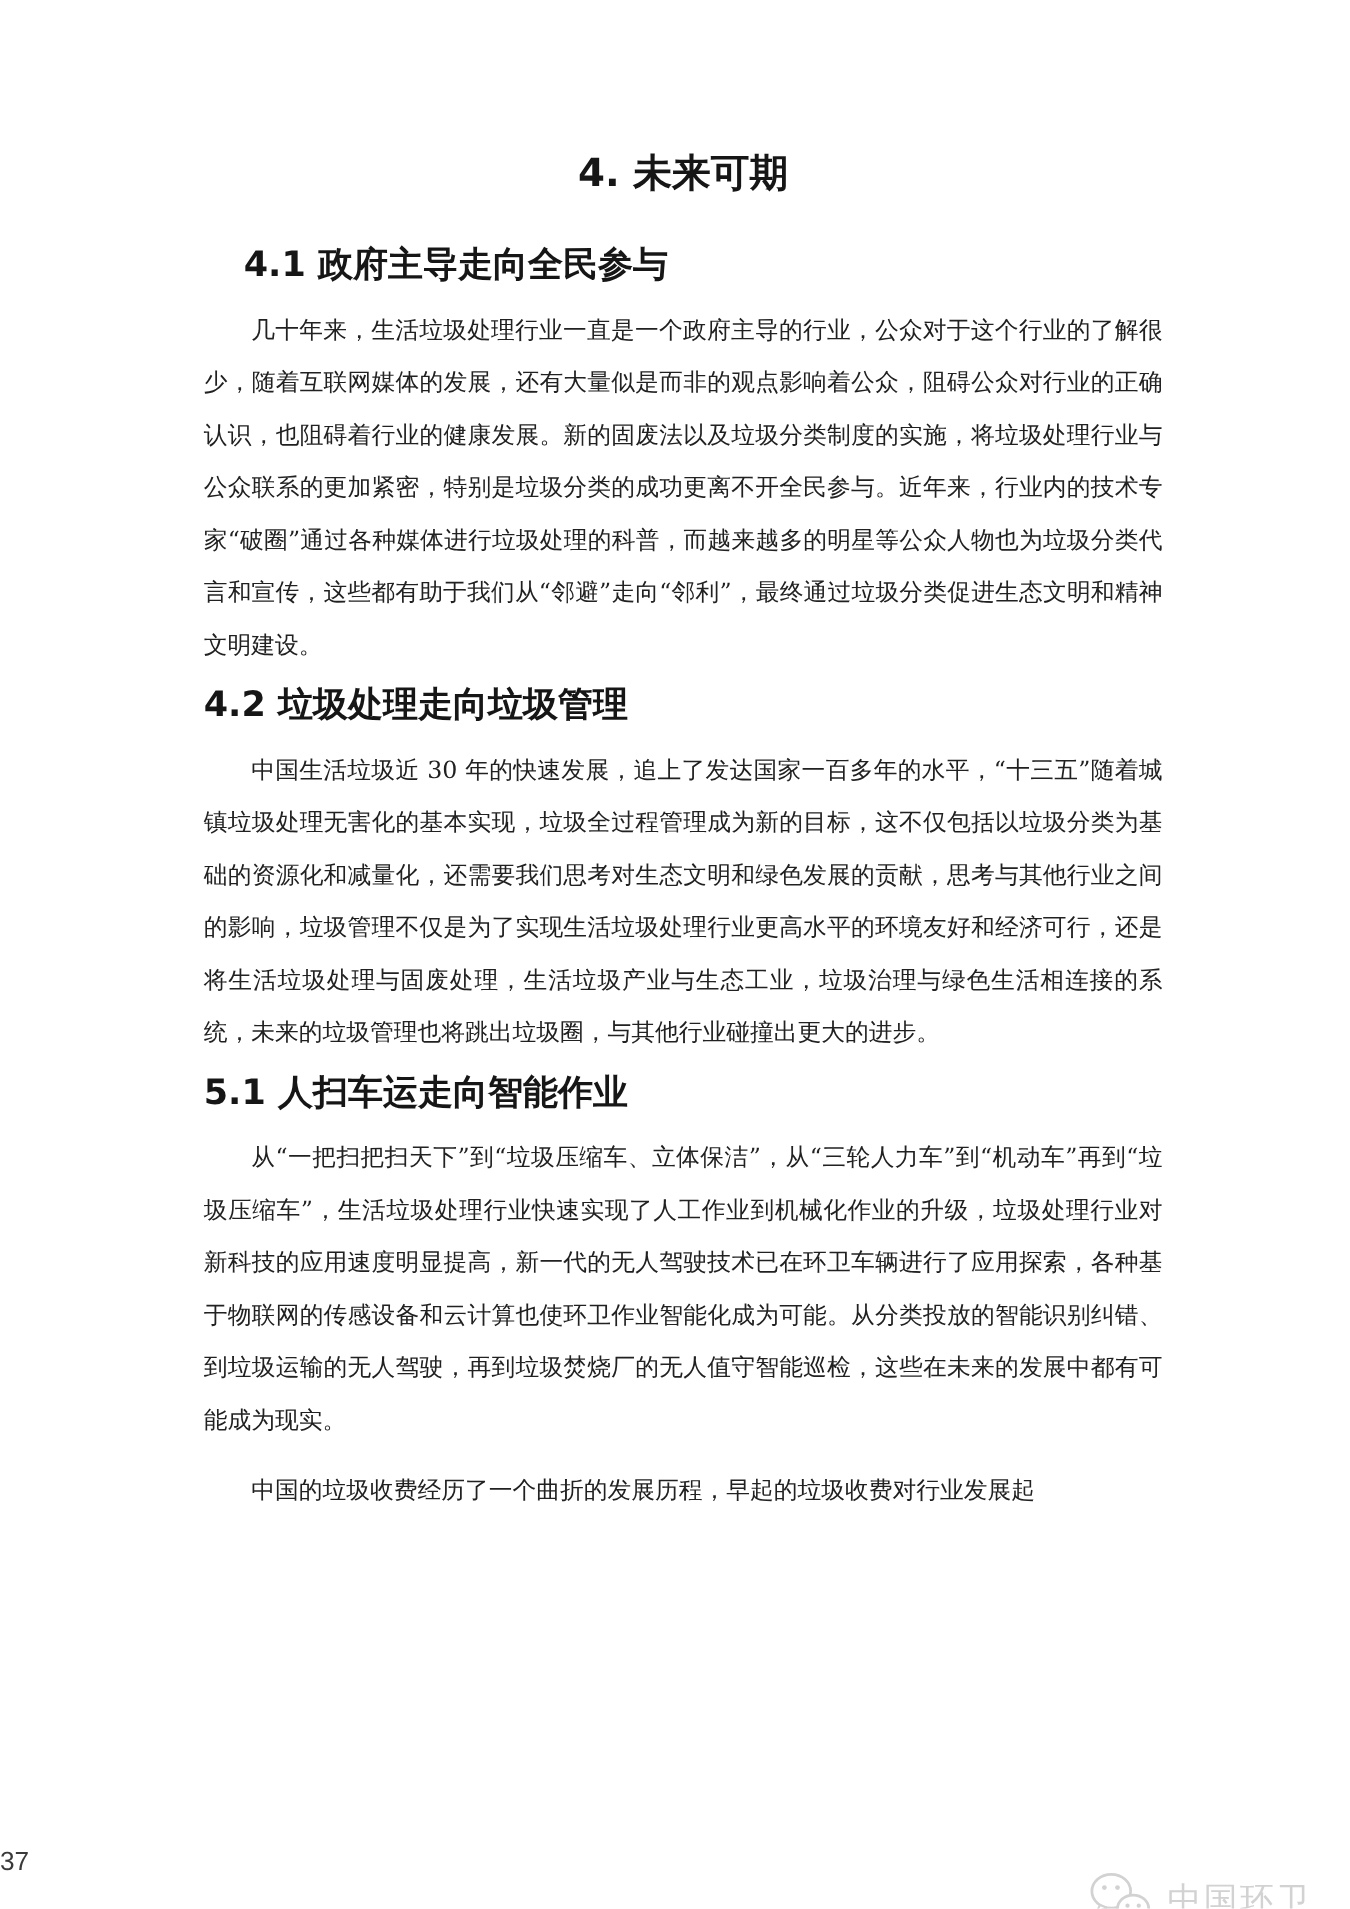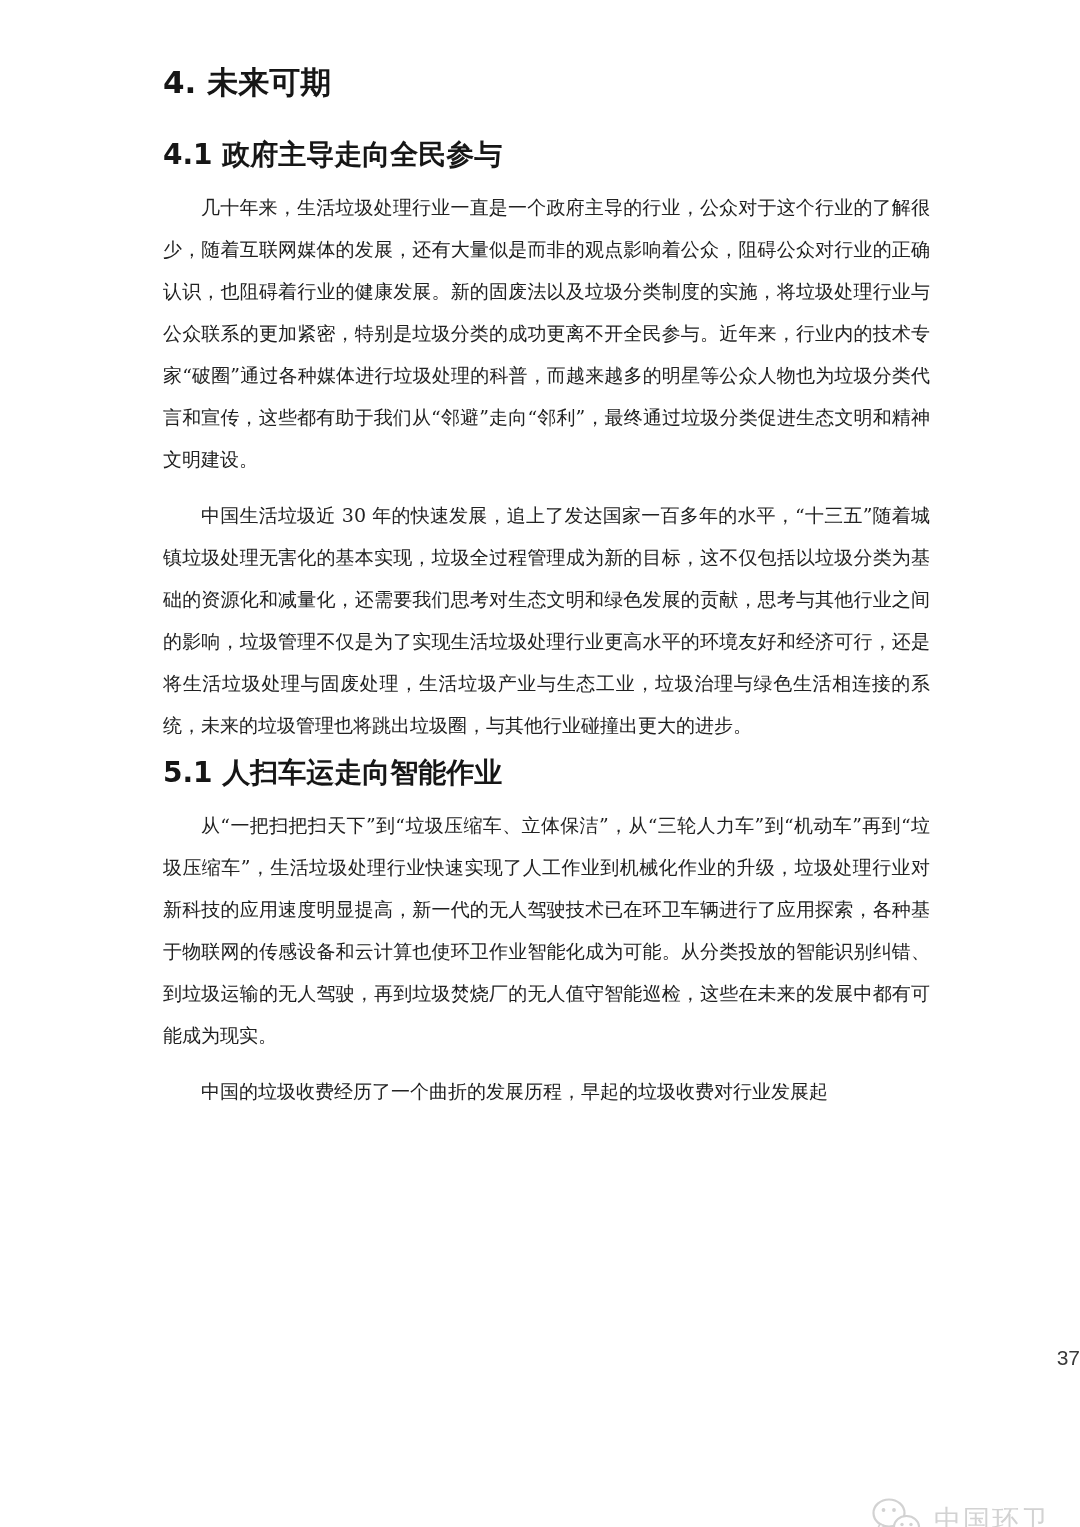--- a/index.html
+++ b/index.html
@@ -16,54 +16,56 @@
     font-family: "DejaVu Serif", serif;
   }
   .content {
     position: absolute;
     left: 163px;
     top: 0;
     width: 767px;
   }
   .doc-title {
     margin: 0;
-    padding-top: 60px;
+    padding-top: 117px;
+    text-align: center;
     font-family: "DejaVu Sans", sans-serif;
     font-weight: bold;
     font-size: 31px;
     line-height: 44px;
     color: #161616;
   }
   .section-heading {
     margin: 10px 0 0 0;
     font-family: "DejaVu Sans", sans-serif;
     font-weight: bold;
     font-size: 28px;
     line-height: 34px;
     color: #161616;
   }
   .section-heading.first {
     margin-top: 34px;
+    margin-left: 32px;
   }
   .body-para {
     margin: 14px 0 0 0;
     font-family: "DejaVu Serif", serif;
     font-size: 19px;
     line-height: 42px;
     color: #212121;
     text-align: justify;
     text-justify: inter-character;
     text-indent: 2em;
   }
   .page-number {
     position: absolute;
-    top: 1344px;
+    top: 1476px;
     left: 0;
     width: 1080px;
-    text-align: right;
+    text-align: left;
     font-family: "Liberation Sans", sans-serif;
     font-size: 21px;
     line-height: 28px;
     color: #3a3a3a;
   }
   .watermark {
     position: absolute;
     top: 1456px;
     right: 30px;
     display: flex;
@@ -86,20 +88,21 @@
 <body>
 
 <div class="page">
   <div class="content">
 
     <h1 class="doc-title">4. 未来可期</h1>
 
     <h2 class="section-heading first">4.1 政府主导走向全民参与</h2>
     <p class="body-para">几十年来，生活垃圾处理行业一直是一个政府主导的行业，公众对于这个行业的了解很少，随着互联网媒体的发展，还有大量似是而非的观点影响着公众，阻碍公众对行业的正确认识，也阻碍着行业的健康发展。新的固废法以及垃圾分类制度的实施，将垃圾处理行业与公众联系的更加紧密，特别是垃圾分类的成功更离不开全民参与。近年来，行业内的技术专家“破圈”通过各种媒体进行垃圾处理的科普，而越来越多的明星等公众人物也为垃圾分类代言和宣传，这些都有助于我们从“邻避”走向“邻利”，最终通过垃圾分类促进生态文明和精神文明建设。</p>
 
+    <h2 class="section-heading">4.2 垃圾处理走向垃圾管理</h2>
     <p class="body-para">中国生活垃圾近 30 年的快速发展，追上了发达国家一百多年的水平，“十三五”随着城镇垃圾处理无害化的基本实现，垃圾全过程管理成为新的目标，这不仅包括以垃圾分类为基础的资源化和减量化，还需要我们思考对生态文明和绿色发展的贡献，思考与其他行业之间的影响，垃圾管理不仅是为了实现生活垃圾处理行业更高水平的环境友好和经济可行，还是将生活垃圾处理与固废处理，生活垃圾产业与生态工业，垃圾治理与绿色生活相连接的系统，未来的垃圾管理也将跳出垃圾圈，与其他行业碰撞出更大的进步。</p>
 
     <h2 class="section-heading">5.1 人扫车运走向智能作业</h2>
     <p class="body-para">从“一把扫把扫天下”到“垃圾压缩车、立体保洁”，从“三轮人力车”到“机动车”再到“垃圾压缩车”，生活垃圾处理行业快速实现了人工作业到机械化作业的升级，垃圾处理行业对新科技的应用速度明显提高，新一代的无人驾驶技术已在环卫车辆进行了应用探索，各种基于物联网的传感设备和云计算也使环卫作业智能化成为可能。从分类投放的智能识别纠错、到垃圾运输的无人驾驶，再到垃圾焚烧厂的无人值守智能巡检，这些在未来的发展中都有可能成为现实。</p>
 
     <p class="body-para">中国的垃圾收费经历了一个曲折的发展历程，早起的垃圾收费对行业发展起</p>
 
   </div>
 
   <div class="page-number">37</div>

